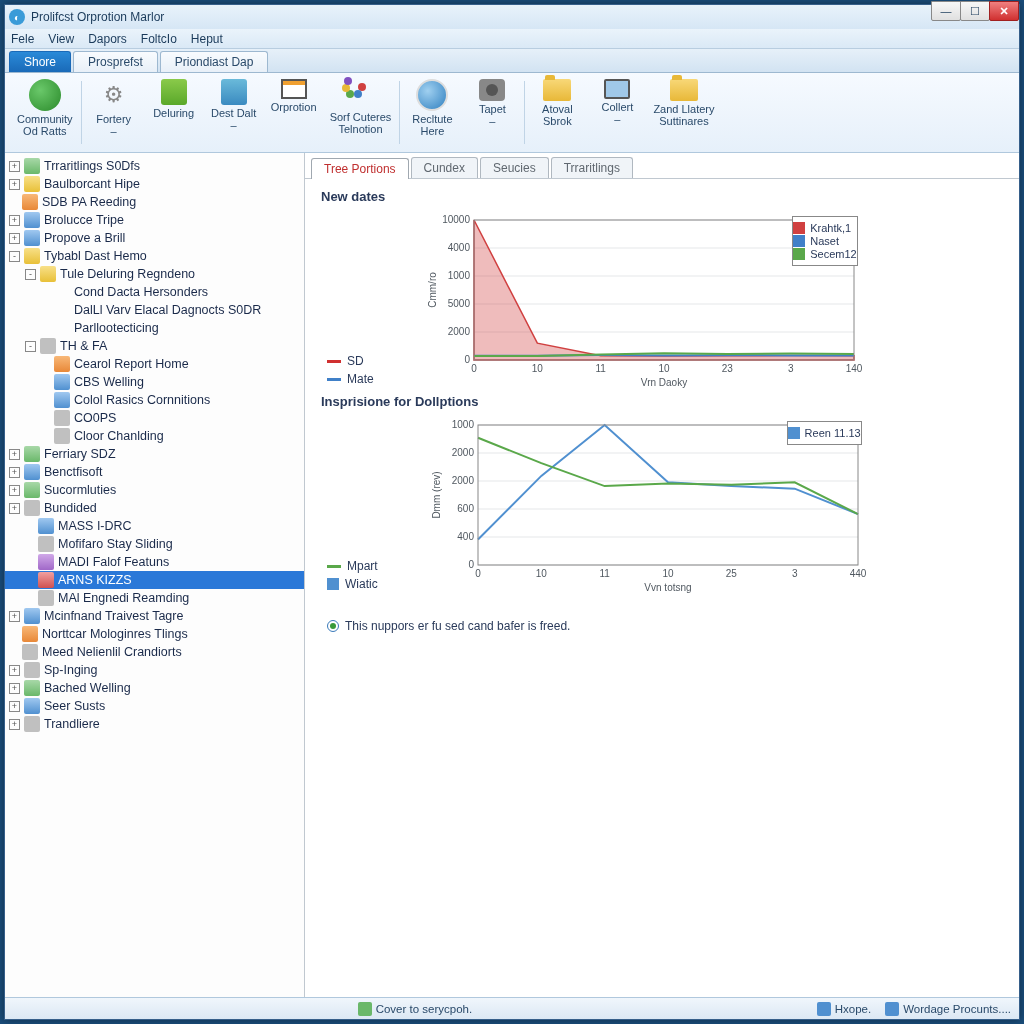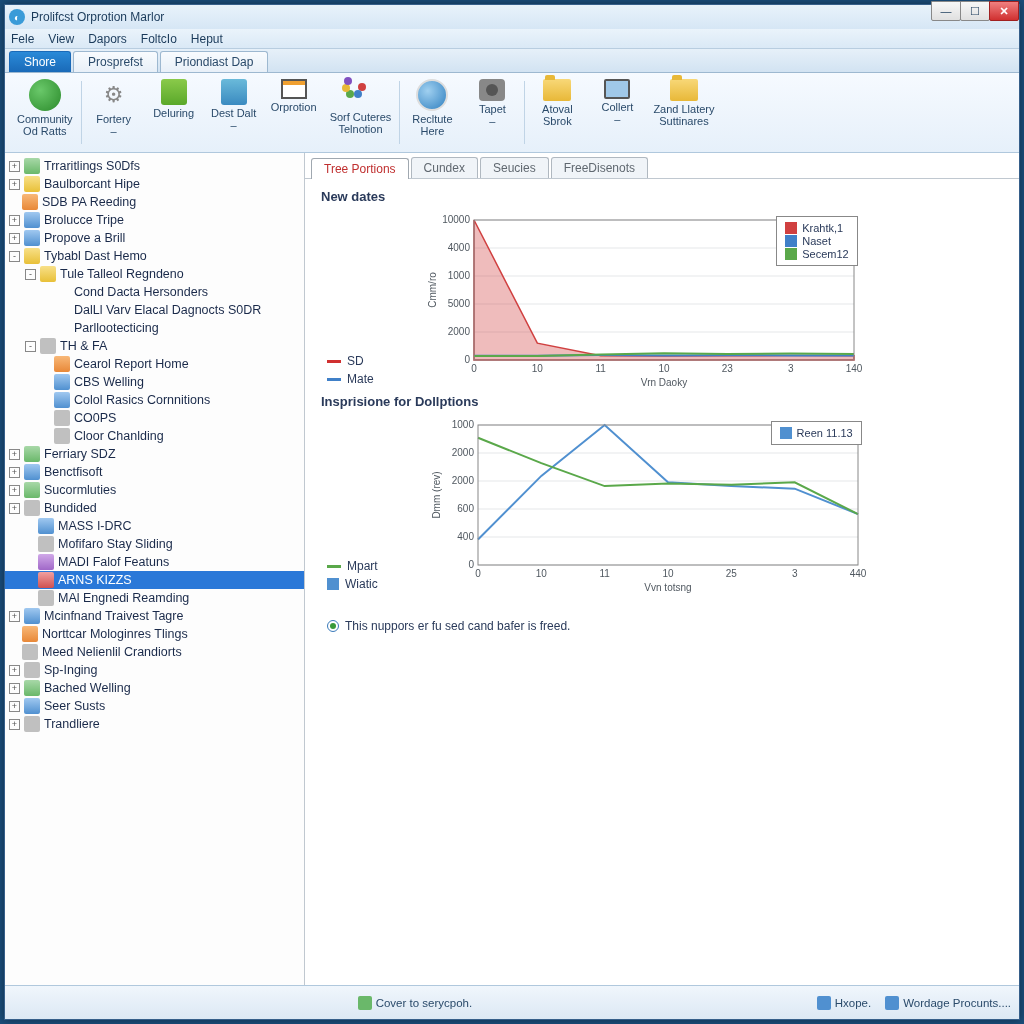--- a/index.html
+++ b/index.html
@@ -60,28 +60,28 @@
 .cbody { flex: 1; overflow-y: auto; padding: 10px 16px; font-size: 12px; color: #2a3a5a; }
 .sect-title { font-weight: bold; margin-bottom: 6px; font-size: 13px; }
 .legend-inline { display: flex; flex-direction: column; gap: 4px; margin-bottom: 4px; margin-left: 6px; }
 .legend-inline div { display: flex; align-items: center; gap: 6px; font-size: 12px; }
 .lsw { width: 14px; height: 3px; }
 .lsw.sq { width: 12px; height: 12px; }
 .chartwrap { display: flex; align-items: flex-end; gap: 10px; }
 .chartwrap .chart { margin-left: 40px; }
 .chart { position: relative; width: 440px; height: 180px; }
 .chart svg { width: 100%; height: 100%; }
-.chart-legend { position: absolute; top: 6px; right: 6px; background: #fff; border: 1px solid #888; padding: 4px 8px; font-size: 11px; }
+.chart-legend { position: absolute; top: 6px; right: 6px; background: #fff; border: 1px solid #888; padding: 4px 0; font-size: 11px; }
 .chart-legend div { display: flex; align-items: center; gap: 5px; margin: 1px 0; }
 .section2 { margin-top: 4px; }
 .section3 { margin-top: 24px; }
 .radio-row { display: flex; align-items: center; gap: 6px; margin-top: 6px; margin-left: 6px; }
 .radio { width: 12px; height: 12px; border-radius: 50%; border: 1px solid #3a7aba; display: inline-flex; align-items: center; justify-content: center; }
 .radio .dot { width: 6px; height: 6px; border-radius: 50%; background: #3a9a3a; }
-.statusbar { height: 34px; background: linear-gradient(#f0f6fc,#dce8f4); border-top: 1px solid #b0c8dd; display: flex; align-items: center; font-size: 11.5px; color: #2a4a6a; padding: 8px 8px; }
+.statusbar { height: 22px; background: linear-gradient(#f0f6fc,#dce8f4); border-top: 1px solid #b0c8dd; display: flex; align-items: center; font-size: 11.5px; color: #2a4a6a; padding: 8px 8px; }
 .statusbar .sp { flex: 1; }
 .statusbar .sitem { display: flex; align-items: center; gap: 4px; margin-left: 14px; }
 .sic { width: 14px; height: 14px; background: #6ab86a; border-radius: 2px; }
 .sic.b { background: #5090d0; }
 .axis-text { font-size: 10px; fill: #505860; }
 .grid-line { stroke: #c8ccd0; stroke-width: 0.5; }
 </style>
 </head>
 <body>
 
@@ -195,21 +195,21 @@
           <span>Propove a Brill</span>
         </div>
         <div class="tnode d0">
           <span class="exp">-</span>
           <span class="ticon ic-y"></span>
           <span>Tybabl Dast Hemo</span>
         </div>
         <div class="tnode d1">
           <span class="exp">-</span>
           <span class="ticon ic-y"></span>
-          <span>Tule Talleol Regndeno</span>
+          <span>Tule Deluring Regndeno</span>
         </div>
         <div class="tnode d2">
           <span class="noexp"></span>
           <span class="ticon "></span>
           <span>Cond Dacta Hersonders</span>
         </div>
         <div class="tnode d2">
           <span class="noexp"></span>
           <span class="ticon "></span>
           <span>DalLl Varv Elacal Dagnocts S0DR</span>
@@ -328,21 +328,21 @@
           <span class="exp">+</span>
           <span class="ticon ic-g"></span>
           <span>Trandliere</span>
         </div>
       </div>
     <div class="content">
       <div class="ctabs" id="ctabs">
           <div class="ctab active">Tree Portions</div>
           <div class="ctab">Cundex</div>
           <div class="ctab">Seucies</div>
-          <div class="ctab">FreeDisenots</div>
+          <div class="ctab">Trraritlings</div>
         </div>
       <div class="cbody">
 
         <div>
           <div class="sect-title">New dates</div>
           <div class="chartwrap">
             <div class="legend-inline" id="leg1">
                 <div>
                   <span class="lsw" style="background: rgb(208, 48, 48);"></span>
                   <span>SD</span>

